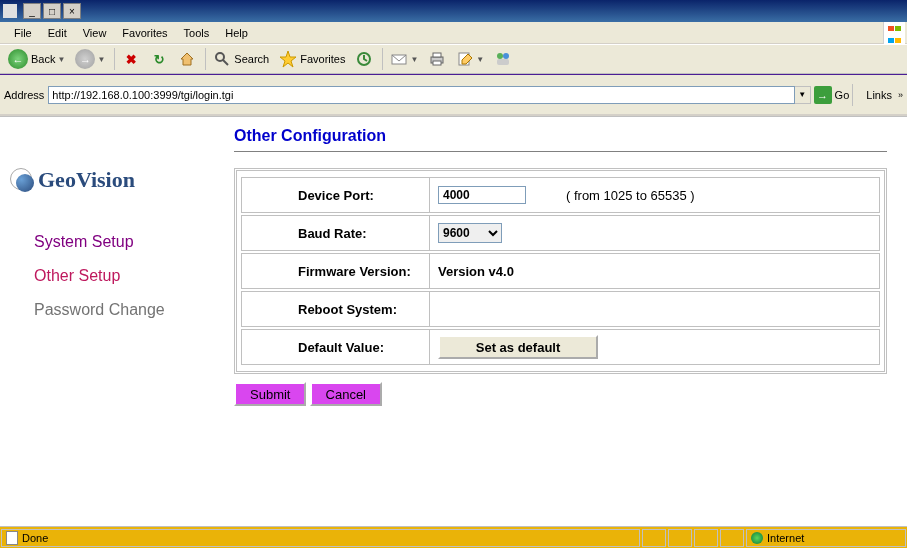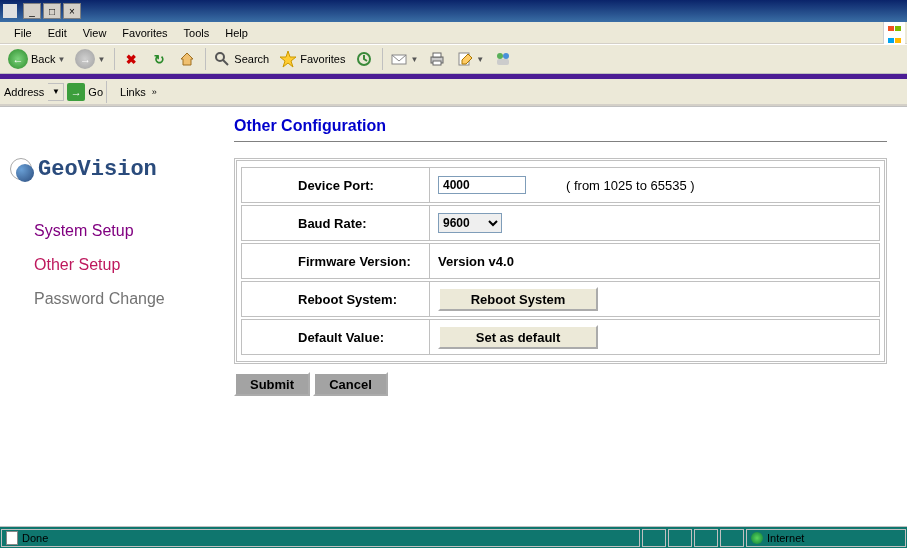--- a/index.html
+++ b/index.html
@@ -68,22 +68,22 @@
   }
   .back-circle { background: radial-gradient(#7dd47d,#2a8a2a);}
   .fwd-circle { background: radial-gradient(#d0d0d0,#a0a0a0);}
   .sq-icon { width: 18px; height: 18px; display:flex;align-items:center;justify-content:center; font-size:13px;}
   .stop-x { color:#c00; font-weight:bold;}
   .refresh-i { color:#2a8a2a; font-weight:bold;}
   .home-i { color:#e8a000;}
   .dropdown-arrow { font-size:8px; margin-left:2px; color:#555;}
   
   .addressbar {
-    height: 32px; background: #ece9d8;
-    border-top:5px solid #4c1d95;
+    height: 42px; background: #ece9d8;
+    border-top:1px solid #4c1d95;
     display:flex; align-items:center; padding: 0 4px;
     border-bottom: 2px solid #d4d0c8;
   }
   .addr-label { font-size:11px; margin-right:4px; }
   .addr-input {
     flex:1; height:18px; border:1px solid #7f9db9; background:#fff;
     font-size:11px; padding: 0 3px; line-height:18px;
     display:flex; align-items:center;
   }
   .addr-dd {
@@ -105,21 +105,21 @@
     display:flex;
     height: calc(548px - 22px - 22px - 30px - 25px - 22px);
     border-top:1px solid #c0c0c0;
     background:#fff;
   }
   .sidebar {
     width: 230px; padding: 10px 0 0 10px;
   }
   .logo-area { margin: 40px 0 40px 0;}
   .logo {
-    font-family: Liberation Mono, monospace;
+    font-family: Liberation Serif, serif;
     font-size: 22px; font-weight:bold;
     color:#2a4b7c;
     display:flex; align-items:center;
   }
   .logo-ball-wrap { position:relative; width:24px;height:24px;margin-right:4px;}
   .logo-ball {
     width:18px;height:18px;border-radius:50%;
     background:radial-gradient(circle at 30% 30%,#6aa0d6,#2a4b7c);
     position:absolute; bottom:0; right:0;
   }
@@ -164,27 +164,27 @@
   }
   .hint { margin-left:40px; font-size:13px; font-weight:normal; }
   .cfg-btn {
     min-width:160px; height:24px;
     background:#ece9d8; border:2px outset #fff;
     font-weight:bold; font-size:13px; cursor:pointer;
   }
   .btn-row { margin-top:8px; }
   .btn-row button {
     height:24px; padding: 0 14px;
-    background:#a3a3a3; border:2px outset #fff;
-    font-weight:bold; font-size:13px; cursor:pointer;
+    background:#d946ef; border:2px outset #fff;
+    font-weight:normal; font-size:13px; cursor:pointer;
   }
   
   .statusbar {
     position:absolute; bottom:0; left:0; right:0;
-    height: 22px; background:#0f766e;
+    height: 22px; background:#eab308;
     border-top:1px solid #c0c0c0;
     display:flex; align-items:center; font-size:11px;
   }
   .status-cell {
     border:1px solid #c0c0c0; height:18px; margin:0 1px;
     display:flex; align-items:center; padding:0 4px;
   }
   .status-main { flex:1; }
   .status-small { width:24px; }
   .status-zone { width:160px; }
@@ -301,20 +301,23 @@
           <circle cx="6" cy="6" r="3" fill="#5ab05a"></circle>
           <circle cx="12" cy="6" r="3" fill="#4a90d9"></circle>
           <rect x="3" y="9" width="12" height="6" rx="2" fill="#ccc"></rect>
         </svg>
     </span>
   </div>
 </div>
 
 <div class="addressbar">
   <span class="addr-label">Address</span>
+  <div class="addr-input">
+    <span>http://192.168.0.100:3999/tgi/login.tgi</span>
+  </div>
   <div class="addr-dd">▼</div>
   <div class="go-btn">
     <span class="go-sq">→</span>
     <span class="lbl" style="margin-left:3px">Go</span>
   </div>
   <div class="tb-sep"></div>
   <span class="links-lbl">Links</span>
   <span style="font-size:9px;margin-left:2px;">»</span>
 </div>
 
@@ -358,23 +361,20 @@
 
       <div class="form-row">
         <div class="row-label">Firmware Version:</div>
         <div class="row-value">
           <span style="font-weight:bold">Version v4.0</span>
         </div>
       </div>
 
       <div class="form-row">
         <div class="row-label">Reboot System:</div>
-        <div class="row-value">
-          <button class="cfg-btn">Reboot System</button>
-        </div>
       </div>
 
       <div class="form-row">
         <div class="row-label">Default Value:</div>
         <div class="row-value">
           <button class="cfg-btn">Set as default</button>
         </div>
       </div>
 
     </div>

